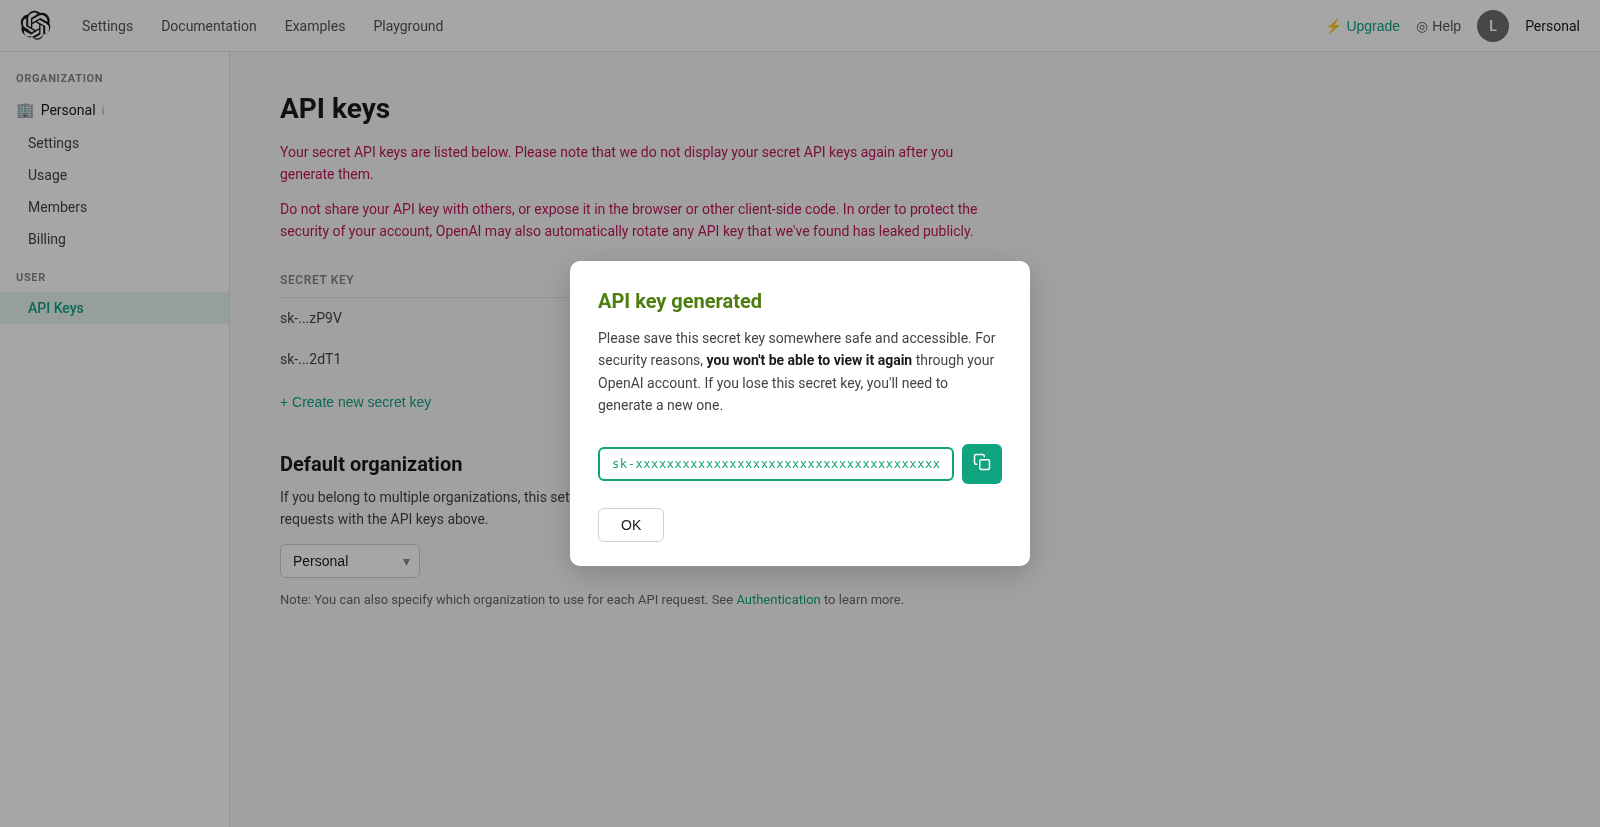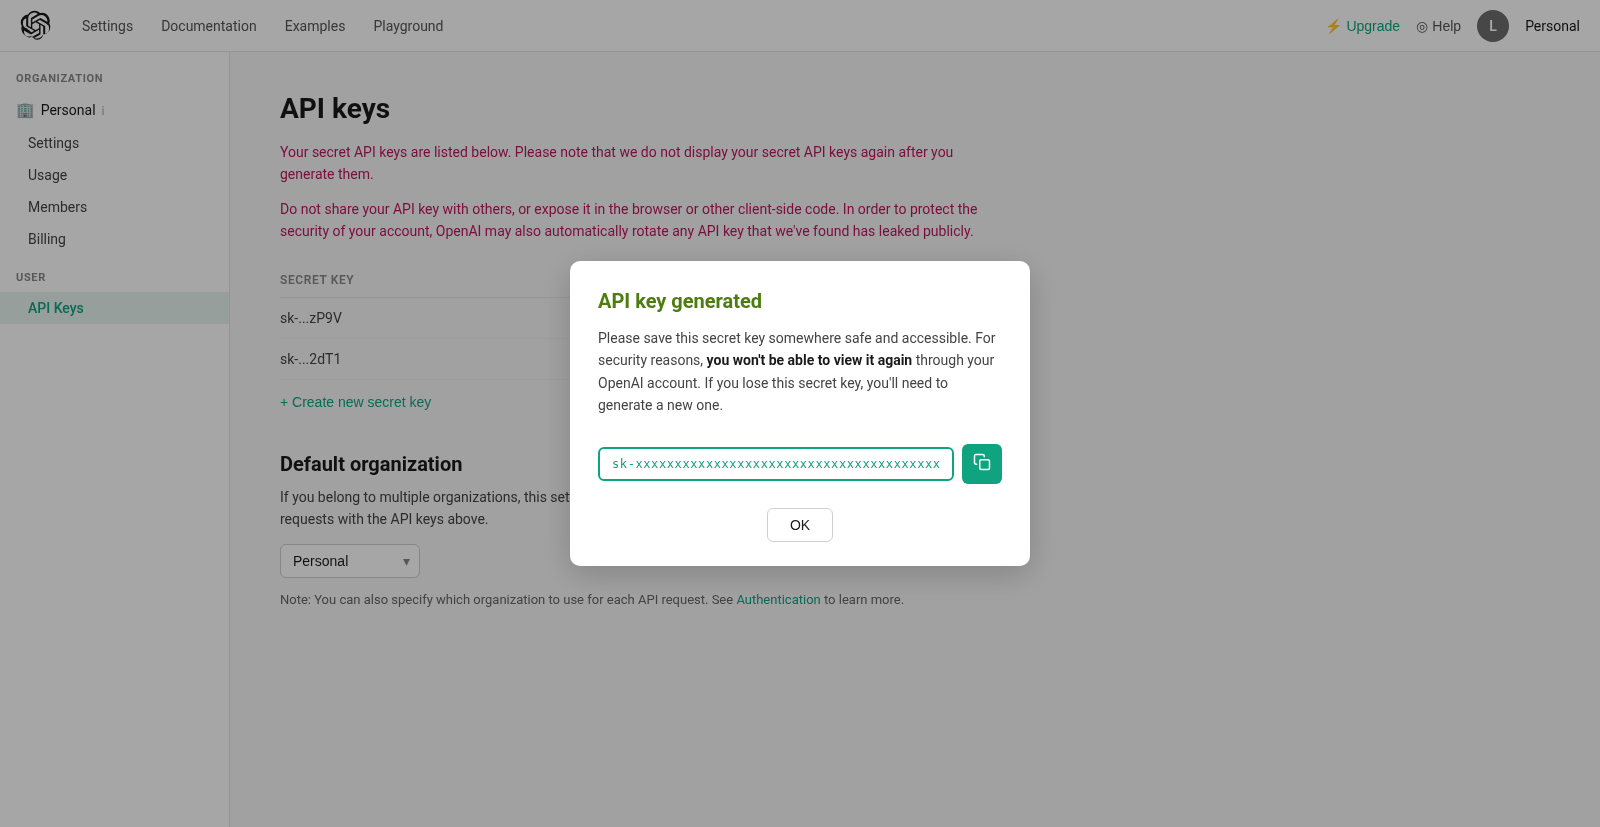--- a/index.html
+++ b/index.html
@@ -308,21 +308,21 @@
       border: none;
       border-radius: 6px;
       display: flex; align-items: center; justify-content: center;
       cursor: pointer;
       flex-shrink: 0;
       color: #fff;
       font-size: 18px;
     }
     .modal-footer {
       display: flex;
-      justify-content: center;
+      justify-content: flex-start;
     }
     .ok-btn {
       background: #fff;
       border: 1px solid #d0d0d0;
       border-radius: 6px;
       padding: 8px 22px;
       font-size: 14px;
       color: #1a1a1a;
       cursor: pointer;
       font-weight: 500;

